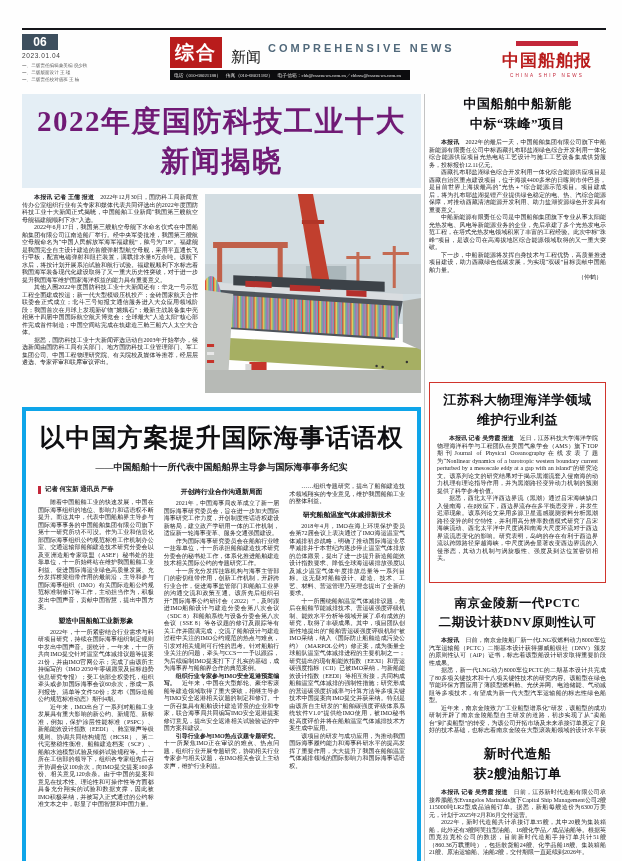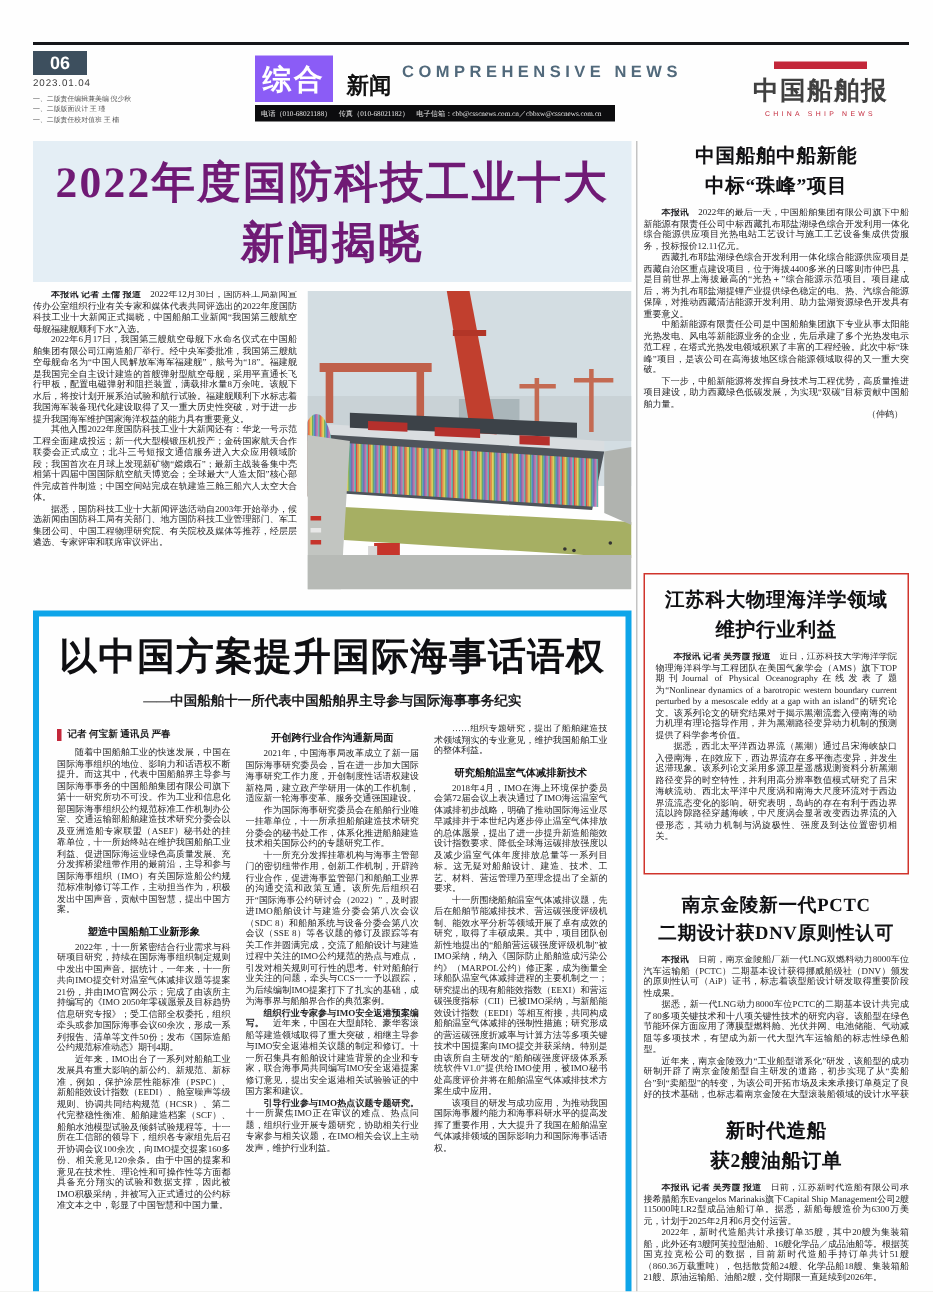--- a/index.html
+++ b/index.html
@@ -11,30 +11,30 @@
 
   
   header { display:flex; margin-top:4px; height:54px; }
   .hdr-left { width:148px; }
   .page-num { width:36px; height:16px; background:#3d4f5e; color:#fff; font-size:12px;
               font-weight:bold; text-align:center; line-height:16px; font-family:"Liberation Sans",sans-serif; }
   .date { font-size:6.5px; color:#3a3a3a; margin-top:2px; letter-spacing:.6px; font-family:"Liberation Sans",sans-serif; }
   .staff { margin-top:3px; font-size:4.6px; color:#555; line-height:1.55; }
   .hdr-center { flex:1; padding-top:3px; }
   .banner-row { display:flex; align-items:flex-end; height:31px; }
-  .banner-box { background:#8b5cf6; color:#fff; font-size:19px; font-weight:900;
+  .banner-box { background:#b91c1c; color:#fff; font-size:19px; font-weight:900;
                 padding:3px 5px 2px; letter-spacing:2px; }
-  .banner-cn { font-size:15px; font-weight:700; margin:0 7px 1px 9px; color:#111; }
+  .banner-cn { font-size:15px; font-weight:400; margin:0 7px 1px 9px; color:#111; }
   .banner-en { font-size:11px; color:#51697b; letter-spacing:3px; font-weight:bold;
                font-family:"Liberation Sans",sans-serif; margin-bottom:14px; white-space:nowrap; }
   .contact-bar { margin-top:2px; background:#0c0c0e; color:#e8e8e8; font-size:4.8px;
                  width:240px; padding:2px 4px; white-space:nowrap; overflow:hidden; }
   .hdr-right { width:118px; text-align:center; padding-top:7px; }
   .brand-tag { width:62px; height:5px; background:#c3273a; margin:0 auto 3px; }
-  .brand { color:#404040; font-size:17px; font-weight:bold; letter-spacing:1px; }
+  .brand { color:#b91c1c; font-size:17px; font-weight:bold; letter-spacing:1px; }
   .brand-en { color:#c3273a; font-size:4.6px; letter-spacing:2.2px; margin-top:1px;
               font-family:"Liberation Sans",sans-serif; }
 
   
   main { display:flex; margin-top:6px; }
   .main-col { width:399px; }
   .v-divider { width:1px; background:#c3c3c3; margin:0 4px 6px 3px; }
   .right-col { flex:1; min-width:0; }
 
   

